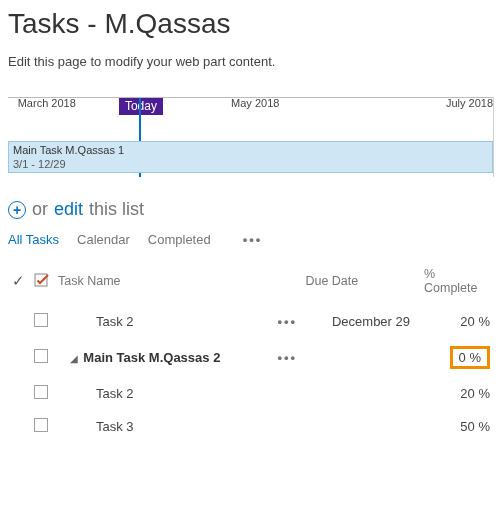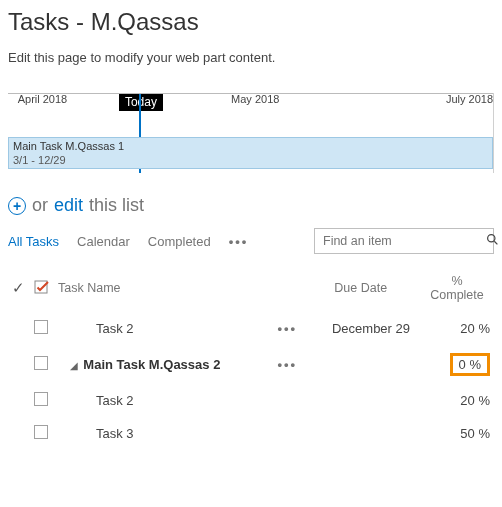--- a/index.html
+++ b/index.html
@@ -5,36 +5,36 @@
   * { box-sizing: border-box; }
   body {
     margin: 0;
     padding: 6px 8px;
     font-family: "Segoe UI", Arial, sans-serif;
     font-size: 13px;
     color: #333;
     width: 502px;
   }
   .page-title {
-    font-size: 24px;
+    font-size: 28px;
     font-weight: 300;
     color: #333;
     margin: 2px 0 14px 0;
   }
   .edit-hint {
     font-size: 13px;
     color: #444;
     margin-bottom: 28px;
   }
   
   .timeline-wrap { position: relative; height: 80px; margin-bottom: 22px; border-right:1px solid #d0d0d0;}
   .today-badge {
     position: absolute;
     top: 0;
-    background: #000000;
+    background: #4c1d95;
     color: #fff;
     font-size: 12px;
     padding: 2px 6px;
   }
   .today-line {
     position: absolute;
     top: 0;
     width: 2px;
     bottom: 0;
     background: #0072c6;
@@ -77,41 +77,41 @@
     width:18px;height:18px;
     border:1.5px solid #0072c6;
     border-radius:50%;
     color:#0072c6;
     align-items:center;justify-content:center;
     font-size:14px;line-height:1;
     font-weight:600;
   }
   .link-blue { color:#0072c6; cursor:pointer; }
   
-  .views-row { display:flex; align-items:center; gap:18px; margin-bottom:14px; }
+  .views-row { display:flex; align-items:center; gap:32px; margin-bottom:14px; }
   .view-item { color:#767676; cursor:pointer; font-size:13px; }
   .view-item.active { color:#0072c6; }
   .more-dots { color:#767676; letter-spacing:2px; cursor:pointer; font-weight:bold; margin-right:auto;}
   .search-box {
     display:flex; align-items:center;
     border:1px solid #bfbfbf;
     height:26px; width:180px;
     padding:0 6px;
     background:#fff;
   }
   .search-box input {
     border:none; outline:none; flex:1;
     font-size:12.5px; color:#555;
     background:transparent;
   }
   .search-icon { color:#444; font-size:12px; cursor:pointer; }
   
   table { width:100%; border-collapse:collapse; }
   th { text-align:left; font-weight:400; color:#767676; font-size:12.5px; padding:6px 4px 10px 4px; }
-  th.due, th.pct { text-align:center; }
+  th.due, th.pct { text-align:left; }
   td { padding:8px 4px; vertical-align:middle; }
   .check-col { width:22px; }
   .check-hdr {
     font-size:15px; color:#555;
   }
   .hdr-task-icon svg { display:block; }
   .cb {
     width:14px;height:14px;border:1px solid #a0a0a0;display:inline-block;background:#fff;cursor:pointer;
   }
   .collapse-caret { color:#666; font-size:10px; margin-right:2px; }
@@ -128,21 +128,21 @@
 
 <h1 class="page-title">Tasks - M.Qassas</h1>
 <div class="edit-hint">Edit this page to modify your web part content.</div>
 
 <div class="timeline-wrap">
   <div class="today-badge" id="today-badge" style="left: calc(27% - 20px);">Today</div>
   <div class="today-line" id="today-line" style="left: 27%;"></div>
   <div class="axis" id="axis">
       <div class="tick" style="right: 0px; margin-left: 40px;">July 2018</div>
       <div class="tick" style="left: 46%;">May 2018</div>
-      <div class="tick" style="left: 2%;">April 2018</div>
+      <div class="tick" style="left: 2%;">March 2018</div>
     <div class="axis-baseline"></div>
   </div>
   <div class="gantt-bar" id="gantt-bar" style="width: 100%;">
     <div>Main Task M.Qassas 1</div>
     <div class="range">3/1 - 12/29</div>
   </div>
 </div>
 
 <div class="toolbar">
   <span class="plus-circle">+</span>
@@ -151,29 +151,20 @@
   <span>this list</span>
 </div>
 
 <div class="views-row">
   <span id="views-holder" style="display: inline-flex; gap: 18px;">
       <span class="view-item active">All Tasks</span>
       <span class="view-item">Calendar</span>
       <span class="view-item">Completed</span>
     </span>
   <span class="more-dots">•••</span>
-  <div class="search-box">
-    <input type="text" placeholder="Find an item" style="">
-    <span class="search-icon">
-      <svg width="13" height="13" viewBox="0 0 16 16">
-          <circle cx="6.5" cy="6.5" r="4.5" fill="none" stroke="#444" stroke-width="1.5"></circle>
-          <line x1="10.2" y1="10.2" x2="14" y2="14" stroke="#444" stroke-width="1.5"></line>
-        </svg>
-    </span>
-  </div>
 </div>
 
 <table>
   <thead>
     <tr>
       <th class="check-col"><span class="check-hdr">✓</span></th>
       <th class="check-col">
         <span class="hdr-task-icon">
           <svg width="16" height="16" viewBox="0 0 16 16">
             <rect x="1" y="1" width="12" height="12" fill="none" stroke="#888" stroke-width="1"></rect>

